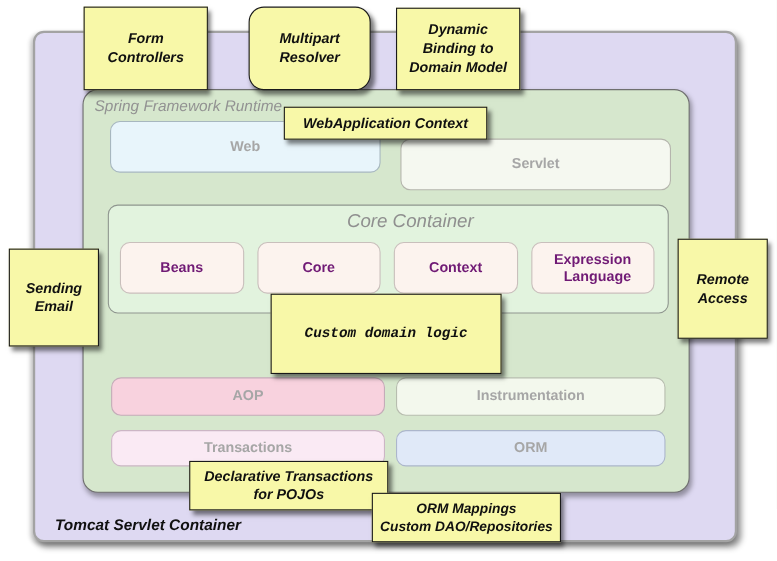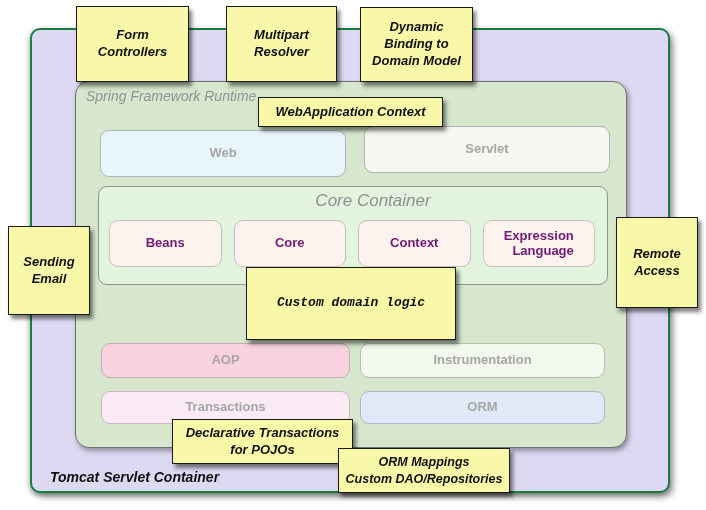--- a/index.html
+++ b/index.html
@@ -4,21 +4,21 @@
 <style>
   html,body{margin:0;padding:0;background:#ffffff;}
   #canvas{
     position:relative;width:706px;height:510px;background:#ffffff;overflow:hidden;
     font-family:"Liberation Sans", sans-serif;
   }
   
   .outer{
     position:absolute;left:30px;top:28px;width:636px;height:461px;
     background:var(--outer_bg,#ded9f2);
-    border:2px solid #15803d;border-radius:10px;
+    border:2px solid #a3a3a3;border-radius:10px;
     box-shadow:3px 4px 6px rgba(0,0,0,0.45), -2px 2px 4px rgba(0,0,0,0.18);
   }
   .outer-label{
     position:absolute;left:18px;bottom:6px;
     font-size:14px;font-weight:bold;font-style:italic;color:#101010;
   }
   
   .runtime{
     position:absolute;left:43px;top:51px;width:550px;height:365px;
     background:var(--runtime_bg,#d6e7cd);
@@ -28,21 +28,21 @@
   .runtime-label{
     position:absolute;left:10px;top:6px;
     font-size:14px;font-style:italic;color:#929292;
   }
   .layer{
     position:absolute;display:flex;align-items:center;justify-content:center;
     border-radius:9px;border:1px solid #adadad;
     font-size:13px;font-weight:bold;color:#a6a6a6;text-align:center;
     white-space:pre-line;line-height:1.15;
   }
-  .web{left:24px;top:48px;width:244px;height:45px;background:var(--web_bg,#e8f5fb);border-color:#a7b7bf;}
+  .web{left:24px;top:28px;width:244px;height:45px;background:var(--web_bg,#e8f5fb);border-color:#a7b7bf;}
   .servlet{left:288px;top:44px;width:244px;height:45px;background:var(--servlet_bg,#f5f8f0);border-color:#b5b5ad;}
   .core-panel{
     position:absolute;left:22px;top:104px;width:508px;height:97px;
     background:var(--core_panel_bg,#e2f3de);
     border:1px solid #8f968f;border-radius:9px;
   }
   .core-title{
     position:absolute;left:0;right:0;top:4px;text-align:center;
     font-size:17px;font-style:italic;color:#8f8f8f;padding-left:40px;
   }
@@ -65,21 +65,21 @@
     position:absolute;z-index:5;
     display:flex;align-items:center;justify-content:center;
     background:var(--note_bg,#f8f8a8);
     border:1.5px solid #1a1a1a;
     box-shadow:3px 4px 4px rgba(0,0,0,0.5);
     font-size:13px;font-weight:bold;font-style:italic;color:#101010;
     text-align:center;white-space:pre-line;line-height:1.3;padding:2px;
     box-sizing:border-box;
   }
   .n-form{left:76px;top:6px;width:113px;height:76px;}
-  .n-multipart{left:226px;top:6px;width:111px;height:76px;}
+  .n-multipart{left:226px;top:6px;width:111px;height:76px;border-radius:14px;}
   .n-dynamic{left:360px;top:7px;width:113px;height:75px;}
   .n-integration{left:497px;top:5px;width:111px;height:78px;line-height:1.25;}
   .n-webapp{left:258px;top:97px;width:185px;height:30px;}
   .n-email{left:8px;top:226px;width:82px;height:89px;}
   .n-remote{left:616px;top:217px;width:82px;height:91px;}
   .n-custom{left:246px;top:267px;width:210px;height:73px;font-family:Liberation Mono, monospace;}
   .n-declarative{left:172px;top:419px;width:181px;height:45px;}
   .n-ormmap{left:338px;top:448px;width:172px;height:45px;font-size:12.5px;}
 </style>
 </head>

